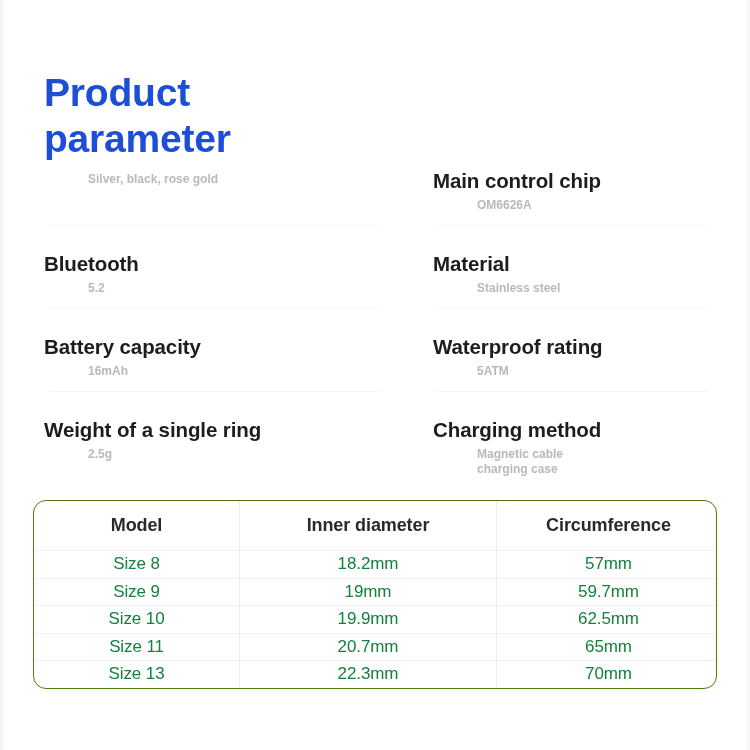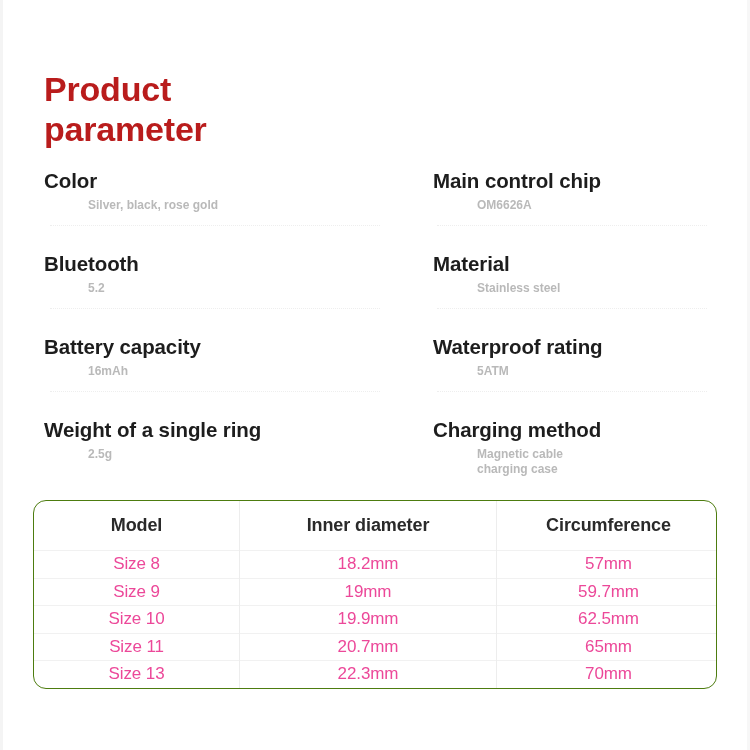--- a/index.html
+++ b/index.html
@@ -35,24 +35,24 @@
     right: 0; top: 0;
     width: 3px; height: 750px;
     background: #f7f7f7;
   }
 
   .title {
     position: absolute;
     left: 44px;
     top: 70px;
     width: 420px;
-    font-size: 34px;
+    font-size: 39px;
     font-weight: bold;
     line-height: 1.17;
-    color: #b91c1c;
+    color: #1d4ed8;
     letter-spacing: -0.2px;
     white-space: pre-line;
   }
 
   .specs {
     position: absolute;
     left: 0;
     top: 168px;
     width: 750px;
   }
@@ -124,21 +124,21 @@
     height: 49px;
     font-size: 18px;
     font-weight: bold;
     color: #2a2a2a;
     letter-spacing: -0.1px;
   }
   tbody td {
     height: 26.5px;
     font-size: 17px;
     font-weight: normal;
-    color: #ec4899;
+    color: #15803d;
     letter-spacing: -0.1px;
   }
   thead th.c0, tbody td.c0 { width: 205px; }
   thead th.c1, tbody td.c1 { width: 256px; }
   thead th.c2, tbody td.c2 { width: 223px; }
 
   thead th.c1, thead th.c2,
   tbody td.c1, tbody td.c2 {
     border-left: 1px solid #ededed;
   }
@@ -154,21 +154,20 @@
   <div class="edge-left"></div>
   <div class="edge-right"></div>
 
   <div class="title">Product
 parameter</div>
 
   <div class="specs">
 
     <div class="spec-row">
       <div class="spec-cell left">
-        <div class="spec-label">Color</div>
         <div class="spec-value">Silver, black, rose gold</div>
       </div>
       <div class="spec-cell right">
         <div class="spec-label">Main control chip</div>
         <div class="spec-value">OM6626A</div>
       </div>
       <div class="divider left"></div>
       <div class="divider right"></div>
     </div>
 

